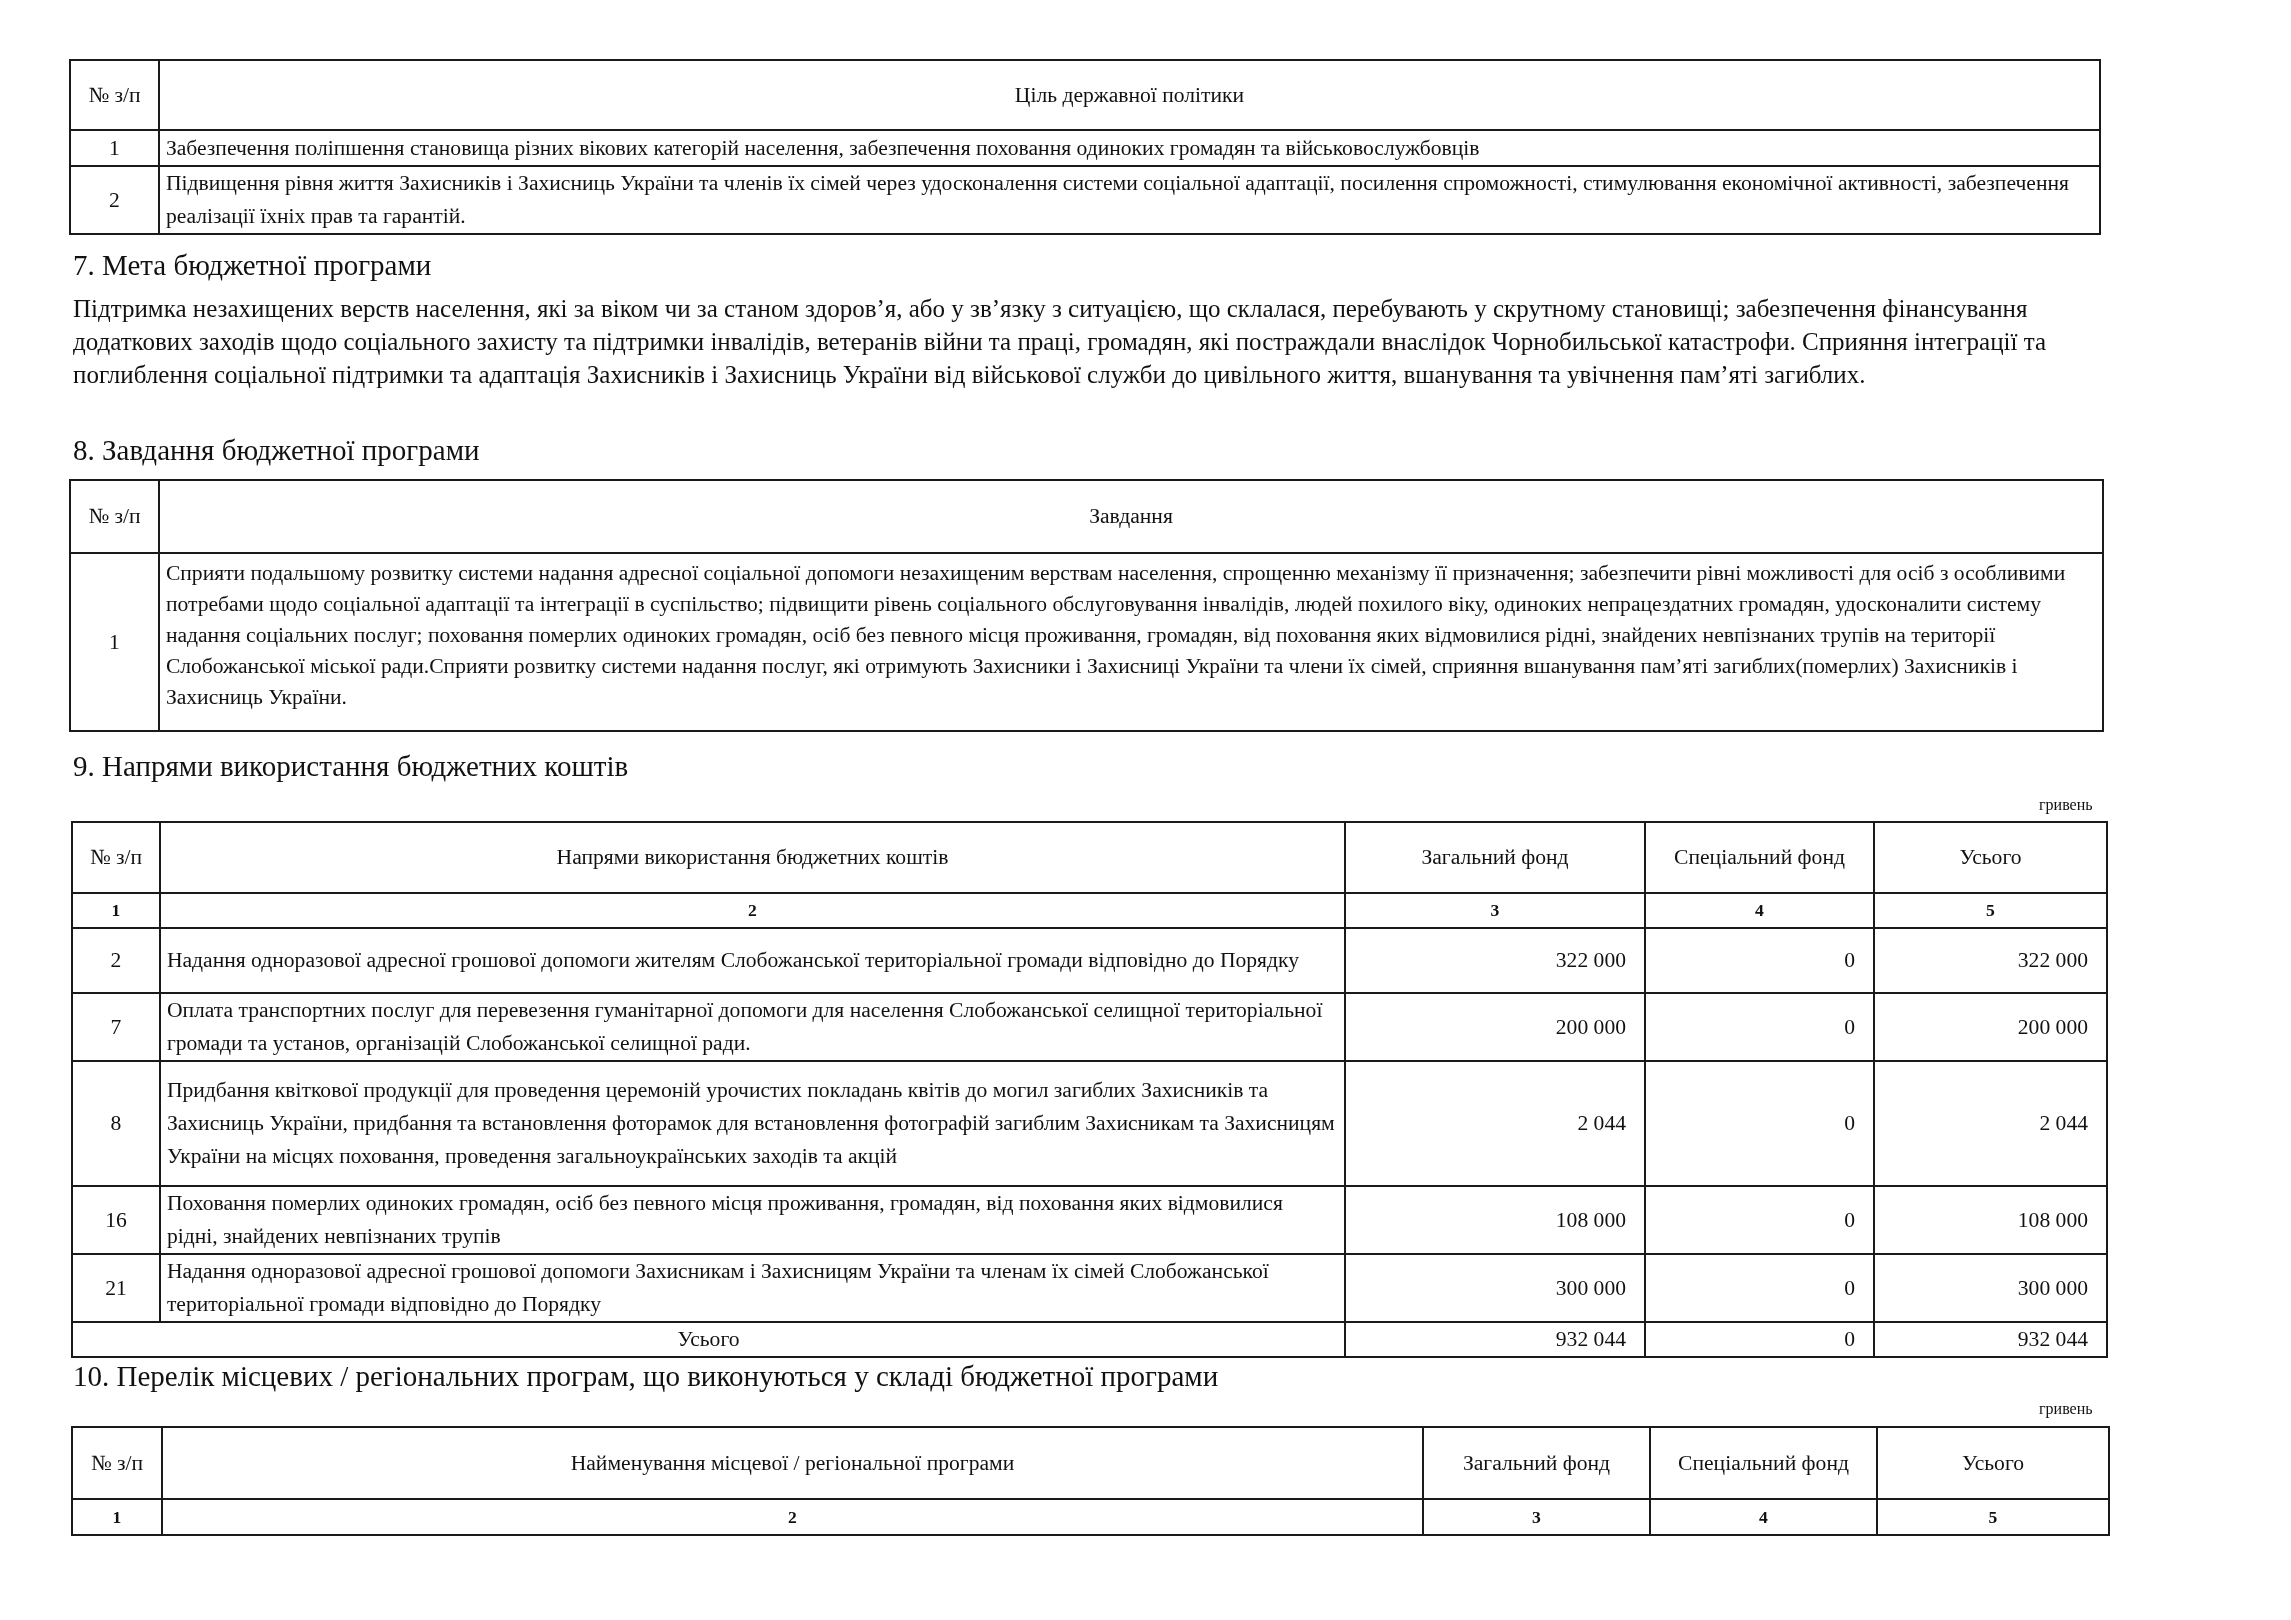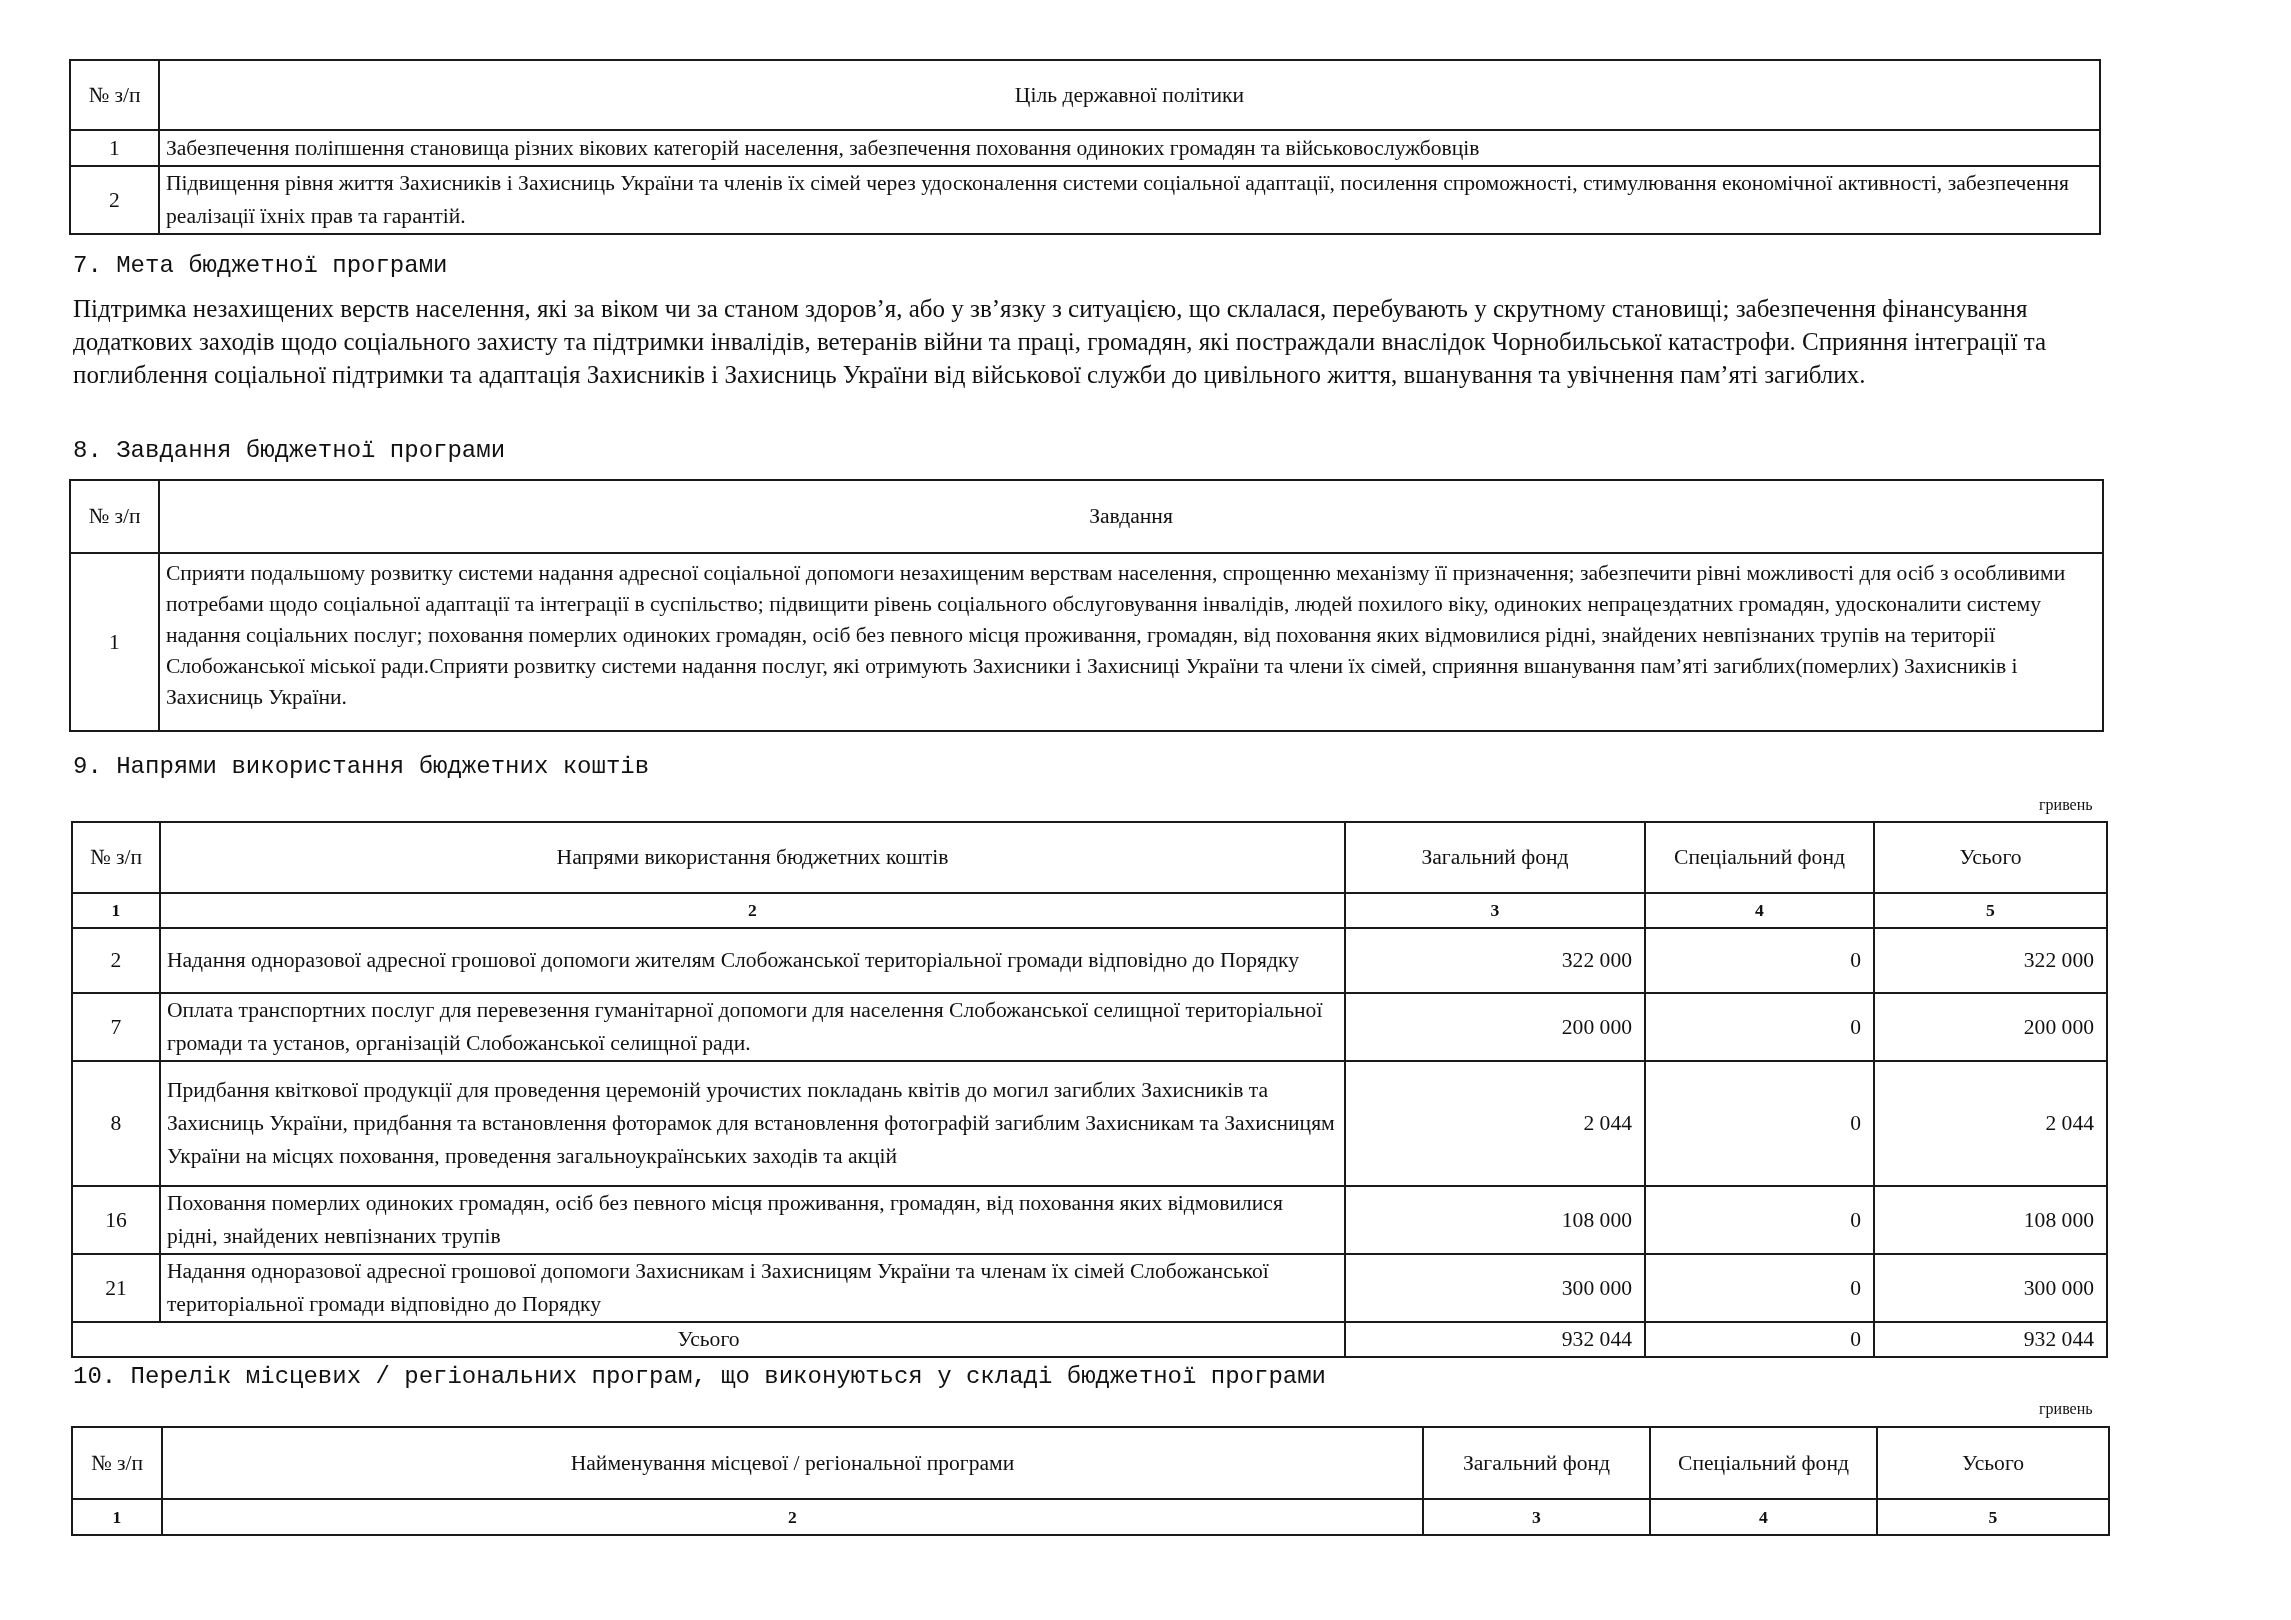--- a/index.html
+++ b/index.html
@@ -4,24 +4,24 @@
 <style>
   html, body { margin: 0; padding: 0; }
   body {
     width: 2292px; height: 1620px; background: #ffffff; position: relative; overflow: hidden;
     font-family: "Liberation Serif", "DejaVu Serif", serif; color: #111;
   }
   .abs { position: absolute; }
   table { border-collapse: collapse; table-layout: fixed; }
   td { border: 2.9px solid #1a1a1a; padding: 0 5.9px; font-size: 21.6px; line-height: 33px; vertical-align: middle; }
   .c { text-align: center; }
-  .r { text-align: right; padding-right: 12px; }
+  .r { text-align: right; padding-right: 18px; }
   .b { font-weight: normal; }
   .hdr-no { line-height: 35px; text-align: center; }
-  .section-title { font-size: 24px; line-height: 33px; white-space: nowrap; font-family: Liberation Mono, monospace; }
+  .section-title { font-size: 29px; line-height: 33px; white-space: nowrap; }
   .para { font-size: 25px; line-height: 33px; }
   .unit { font-family: Liberation Serif, serif; font-size: 16px; }
   .small-b { font-size: 17.6px; font-weight: bold; }
 </style>
 </head>
 <body>
 
 <table class="abs" style="left:69px; top:59px; width:2032px;">
   <colgroup>
       <col style="width:89px">

